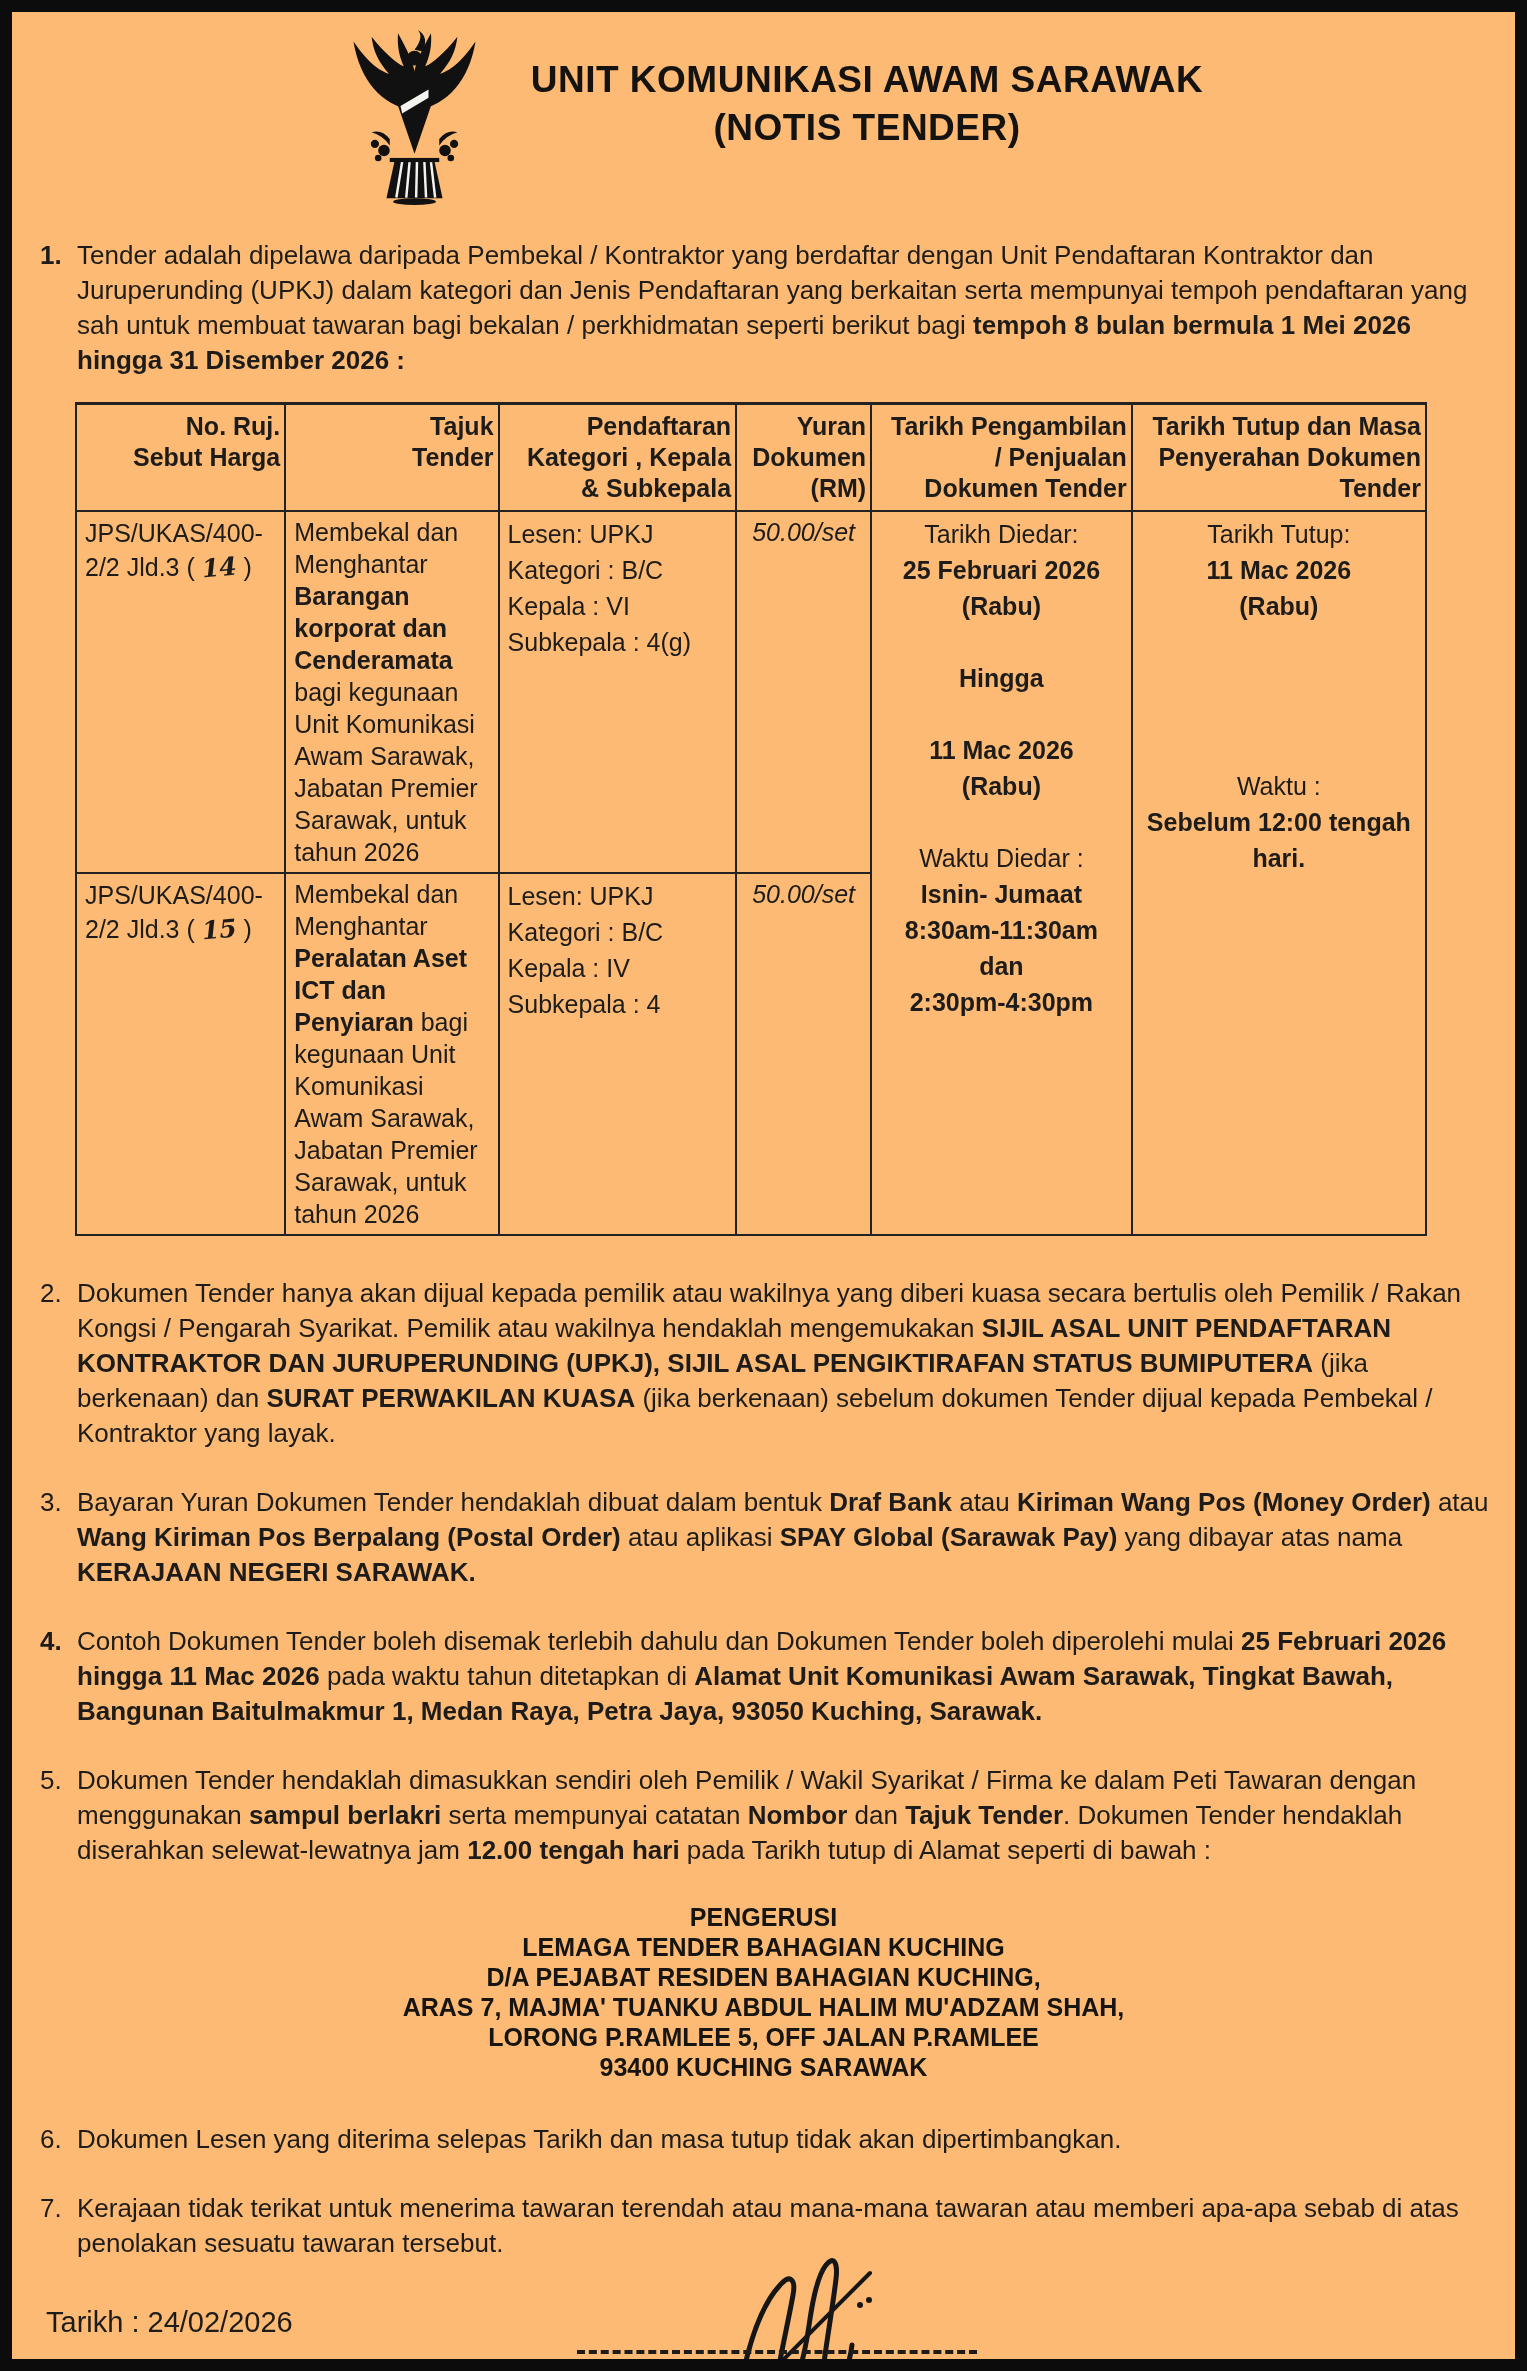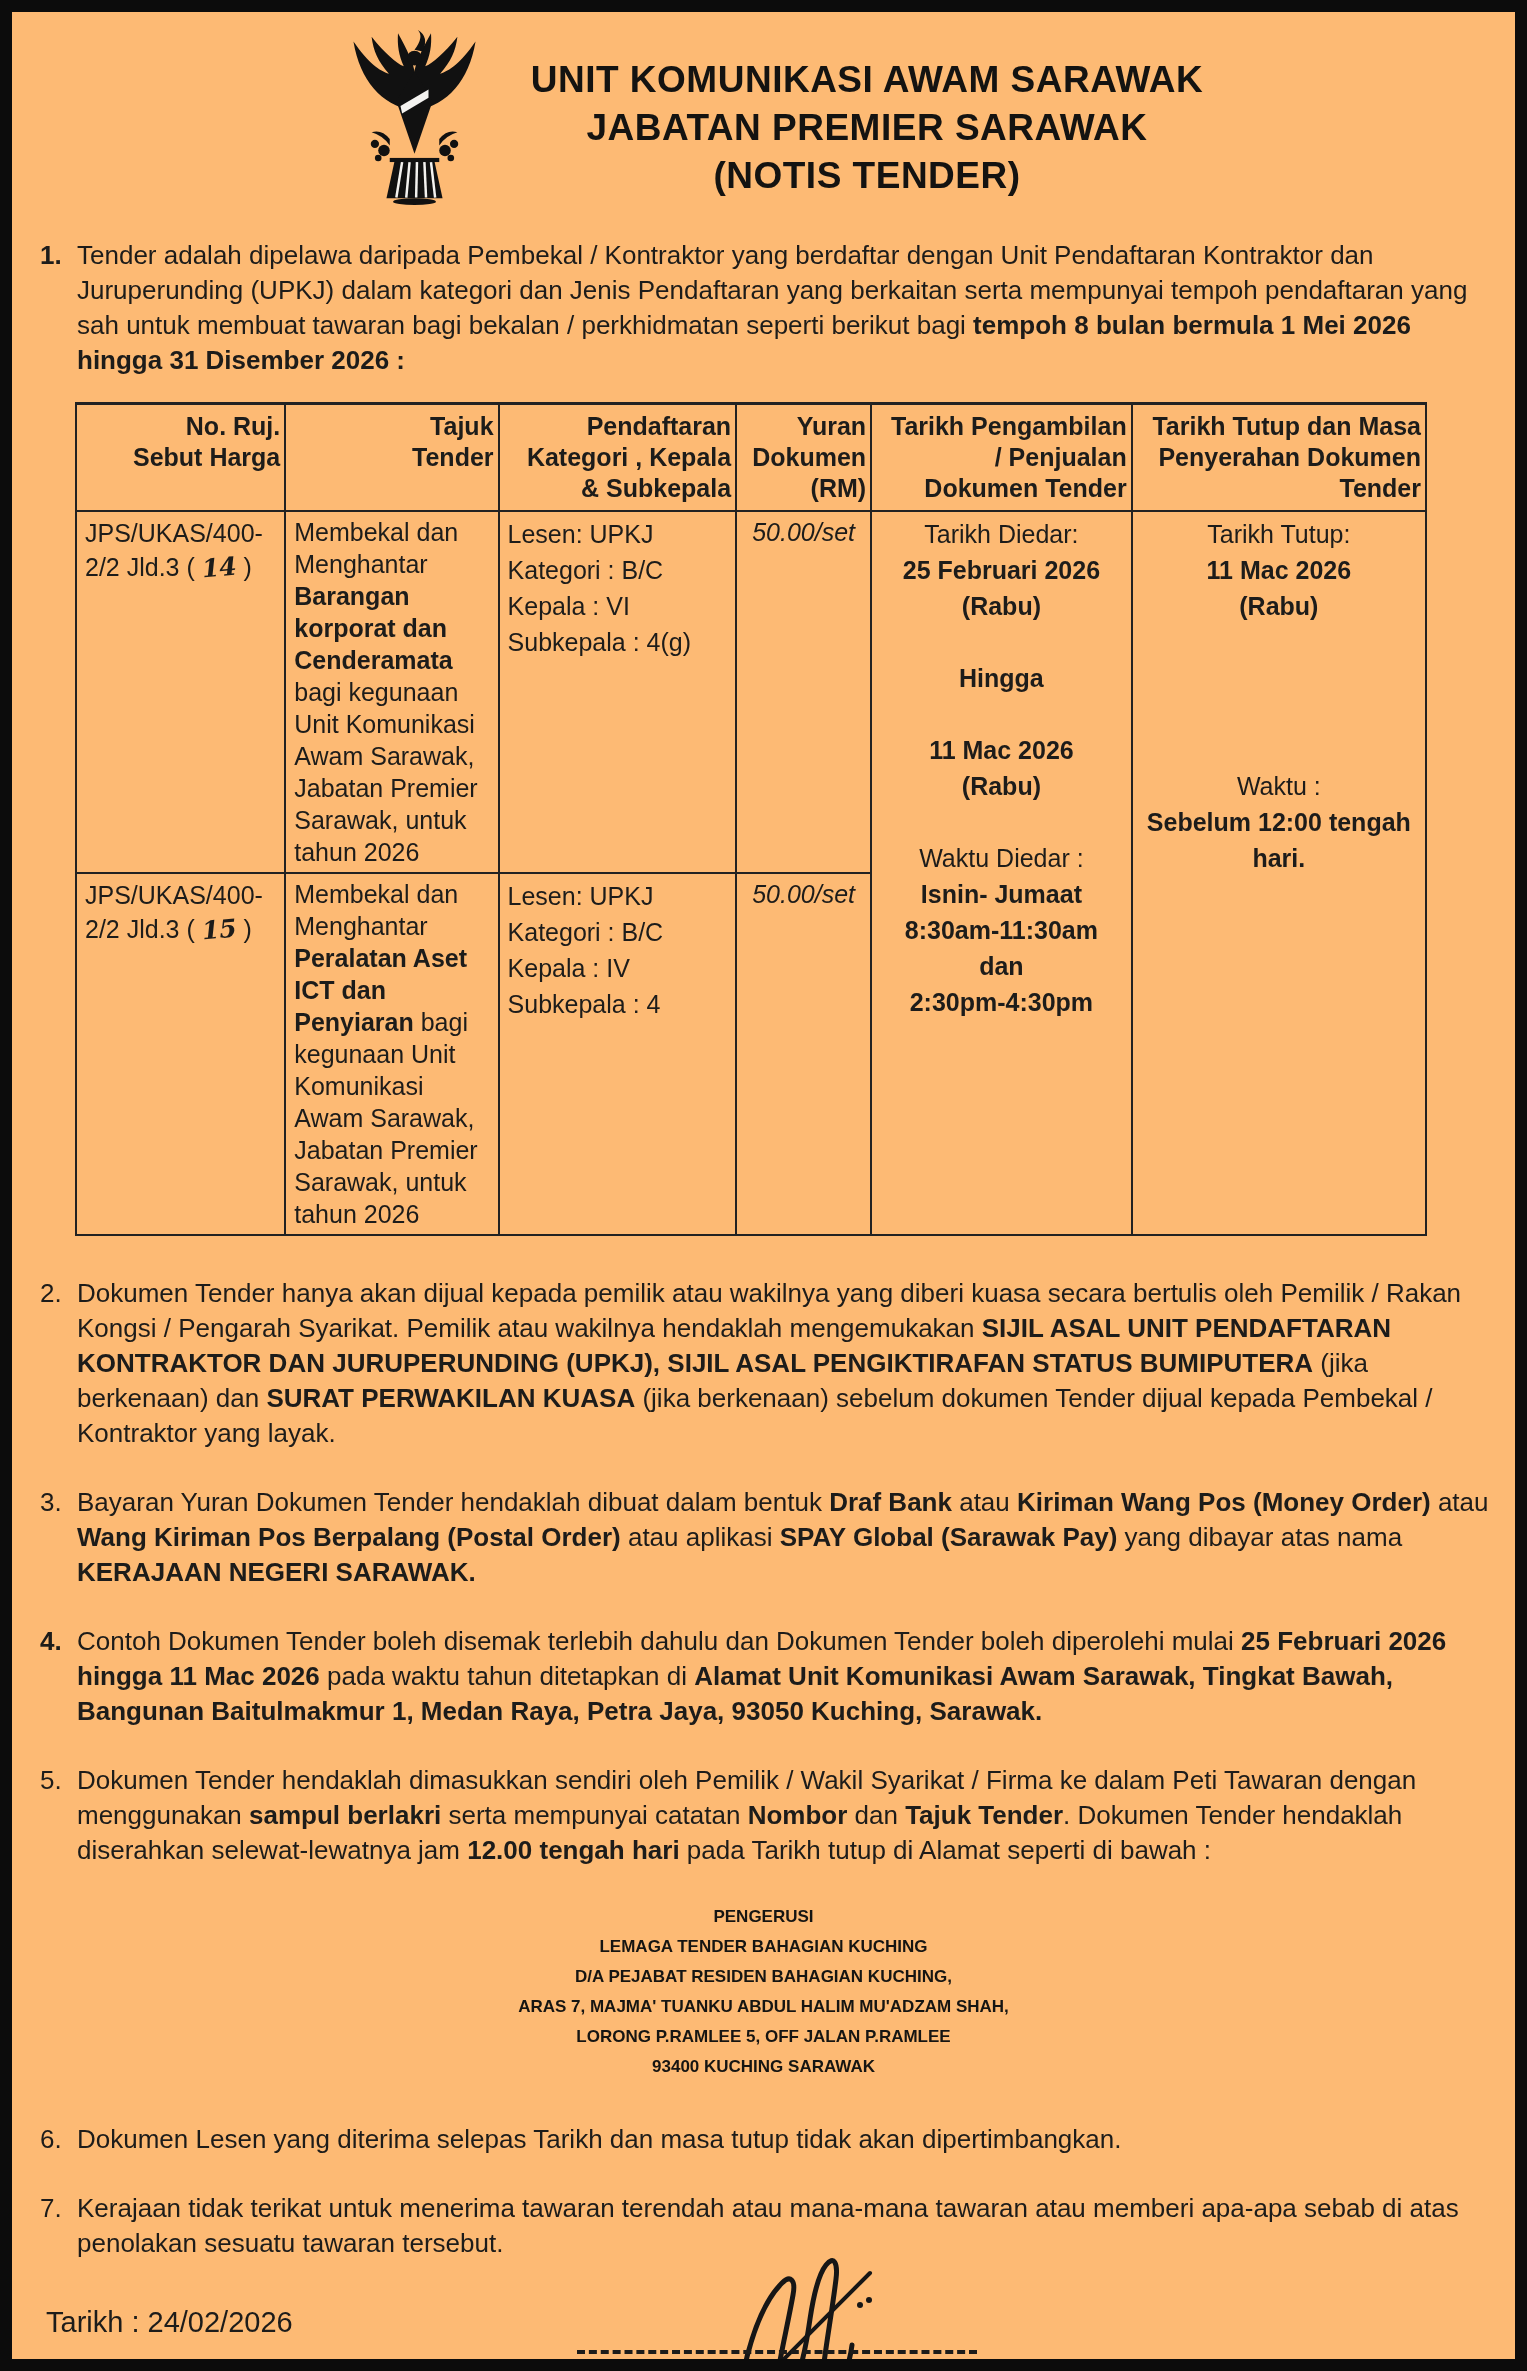--- a/index.html
+++ b/index.html
@@ -59,21 +59,21 @@
   th.left{text-align:left;padding-left:10px;}
   td.ref{line-height:34px;}
   td.reg{line-height:36px;}
   td.fee{text-align:center;font-style:italic;}
   td.c5,td.c6{text-align:center;line-height:36px;padding-top:8px;}
   table.tender{border-top:3px solid #222;}
 
   
   .address{
     margin-top:30px;text-align:center;
-    font-weight:bold;font-size:17px;line-height:30px;color:#161512;
+    font-weight:bold;font-size:25px;line-height:30px;color:#161512;
   }
 
   
   .sig-area{position:relative;height:218px;margin-top:0;}
   .sig-svg{position:absolute;left:698px;top:-48px;}
   .sig-line{
     position:absolute;top:55px;left:565px;width:400px;height:0;
     border-top:4px dashed #1d1c1a;
   }
   .sig-name{position:absolute;top:72px;left:0;width:100%;text-align:center;
@@ -114,21 +114,20 @@
         <line x1="94" y1="160" x2="90" y2="203"></line>
         <line x1="103" y1="160" x2="102" y2="203"></line>
         <line x1="112" y1="160" x2="114" y2="203"></line>
         <line x1="120" y1="160" x2="125" y2="203"></line>
       </g>
       <rect x="70" y="155" width="60" height="5"></rect>
       <ellipse cx="100" cy="208" rx="26" ry="4"></ellipse>
     </svg>
     <div class="title-block">
       <div>UNIT KOMUNIKASI AWAM SARAWAK</div>
-      <div>JABATAN PREMIER SARAWAK</div>
       <div>(NOTIS TENDER)</div>
     </div>
   </div>
 
   <div class="intro">
       <div class="para">
         <span class="pnum b">1.</span>
         <span class="ptext"><span>Tender adalah dipelawa daripada Pembekal / Kontraktor yang berdaftar dengan Unit Pendaftaran Kontraktor dan Juruperunding (UPKJ) dalam kategori dan Jenis Pendaftaran yang berkaitan serta mempunyai tempoh pendaftaran yang sah untuk membuat tawaran bagi bekalan / perkhidmatan seperti berikut bagi </span><span class="b">tempoh 8 bulan bermula 1 Mei 2026 hingga 31 Disember 2026 :</span></span>
       </div>
     </div>

